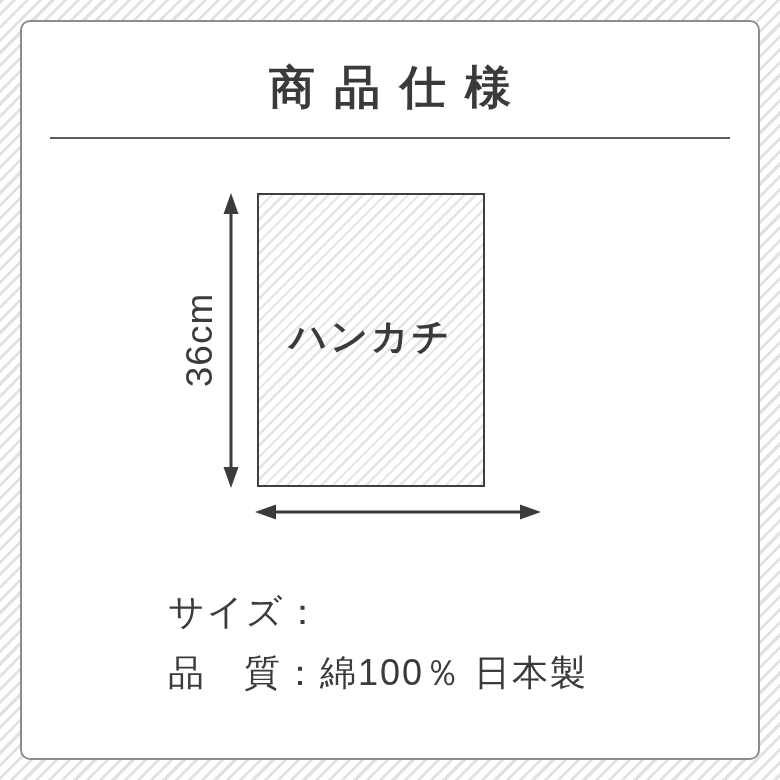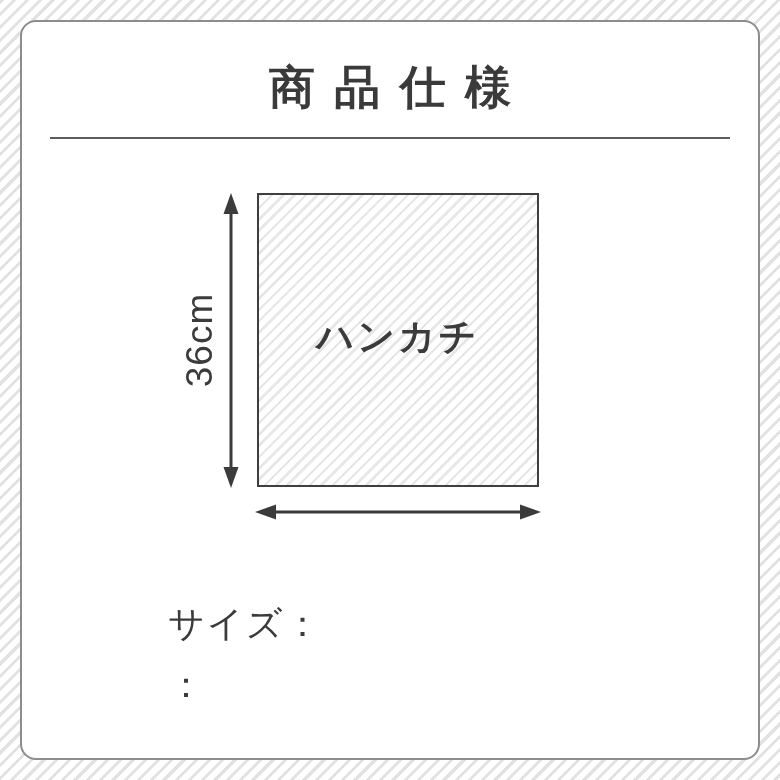--- a/index.html
+++ b/index.html
@@ -26,21 +26,21 @@
       var(--c-pattern_stripe) 0px, var(--c-pattern_stripe) 3px,
       var(--c-background) 3px, var(--c-background) 9px
     );
     overflow: hidden;
   }
   .panel {
     position: absolute;
     inset: 20px;
     background: var(--c-background);
     border: 2px solid var(--c-panel_border);
-    border-radius: 16px;
+    border-radius: 10px;
     text-decoration: underline;
   }
   .title {
     position: absolute;
     top: 42px; left: 0; right: 0;
     text-align: center;
     font-size: 46px;
     font-weight: 700;
     letter-spacing: 0.42em;
     text-indent: 0.42em;
@@ -50,21 +50,21 @@
   .divider {
     position: absolute;
     top: 115px; left: 28px;
     width: 680px; height: 2px;
     background: var(--c-divider);
   }
   
   .square {
     position: absolute;
     left: 235px; top: 171px;
-    width: 282px; height: 294px;
+    width: 228px; height: 294px;
     border: 2px solid var(--c-square_border);
     background: repeating-linear-gradient(
       135deg,
       var(--c-square_stripe) 0px, var(--c-square_stripe) 2.5px,
       var(--c-background) 2.5px, var(--c-background) 8px
     );
     display: flex;
     align-items: center;
     justify-content: center;
   }
@@ -102,21 +102,21 @@
     line-height: 1;
   }
   
   .specs {
     position: absolute;
     left: 146px; top: 566px;
   }
   .spec-row {
     height: 61px;
     display: flex;
-    align-items: flex-end;
+    align-items: flex-start;
     font-size: 36px;
     font-weight: 500;
     letter-spacing: 2px;
     color: var(--c-ink);
     white-space: pre;
   }
 </style>
 </head>
 <body>
 
@@ -140,17 +140,17 @@
     </div>
 
     <svg class="arrow arrow-h" viewBox="0 0 286 22" aria-hidden="true">
       <line x1="16" y1="11" x2="270" y2="11" stroke="currentColor" stroke-width="3"></line>
       <polygon points="0,11 21,3.5 21,18.5" fill="currentColor"></polygon>
       <polygon points="286,11 265,3.5 265,18.5" fill="currentColor"></polygon>
     </svg>
 
     <div class="specs">
       <div class="spec-row"><span>サイズ</span><span>：</span></div>
-      <div class="spec-row"><span>：</span></div>
+      <div class="spec-row"><span>品　質</span><span>：</span><span>綿100％ 日本製</span></div>
     </div>
 
   </div>
 </div>
 
 </body></html>

